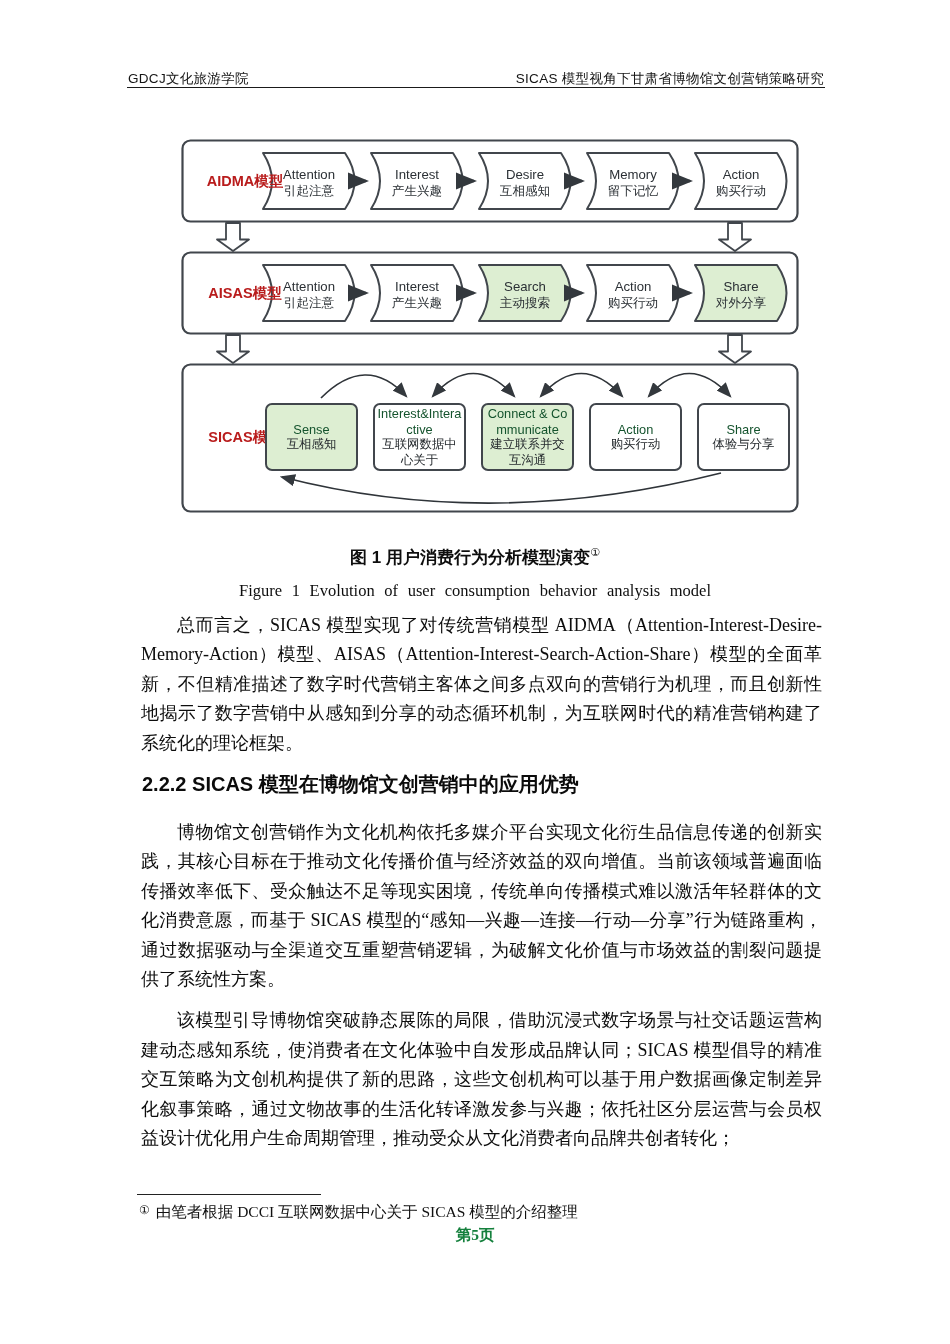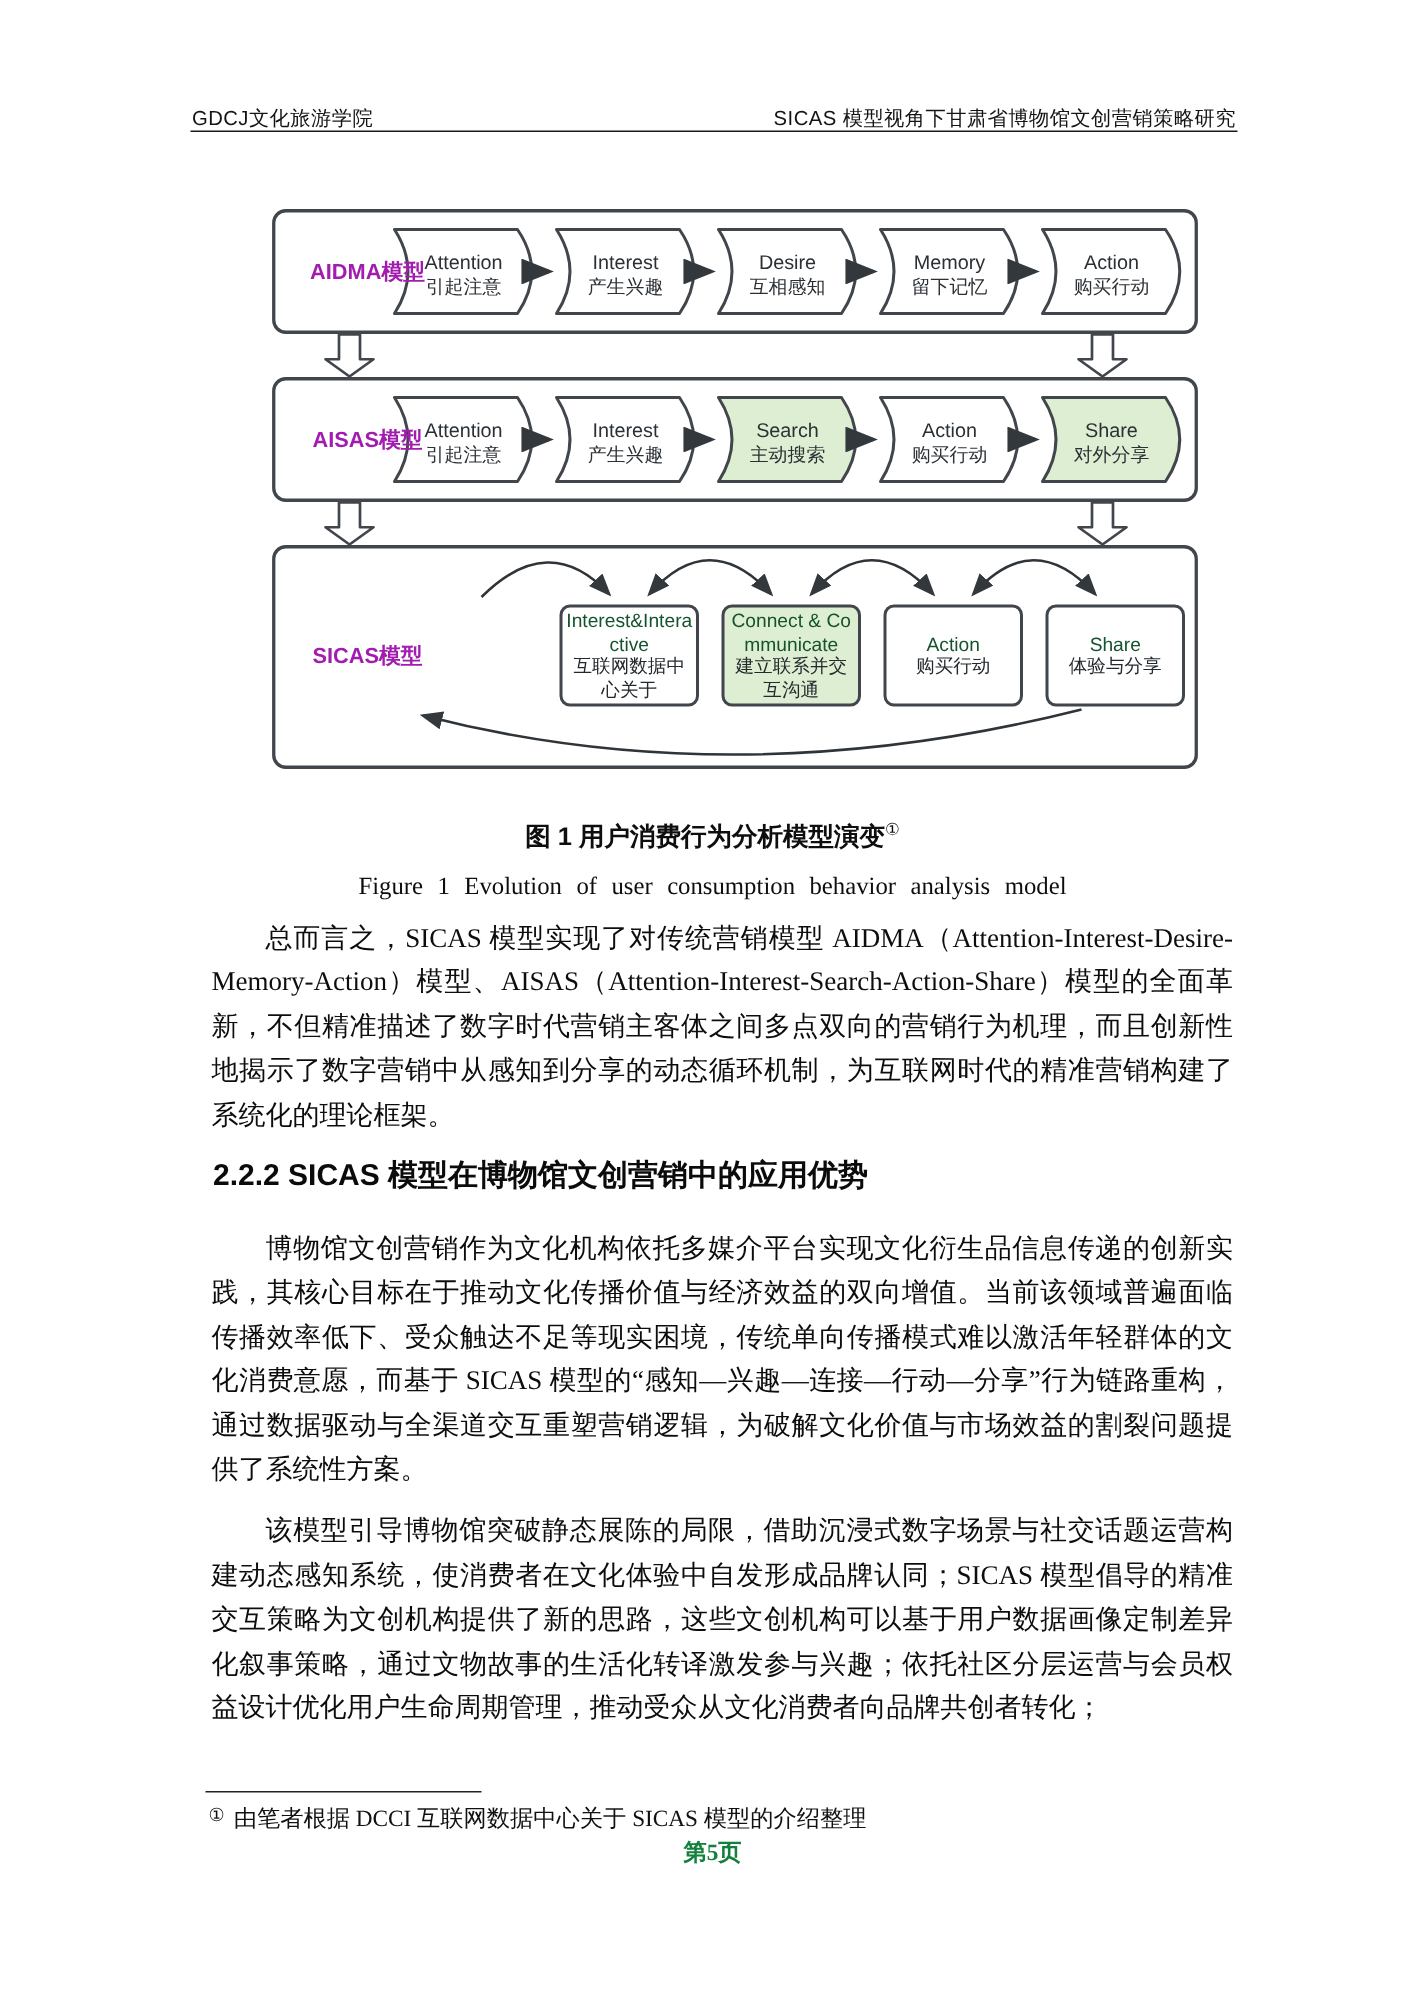--- a/index.html
+++ b/index.html
@@ -10,21 +10,21 @@
   .hdr{position:absolute;left:128px;top:62px;width:696px;height:26px;
        display:flex;justify-content:space-between;align-items:flex-end;
        font-size:13.5px;color:#141414;letter-spacing:.3px;}
   .hdr-rule{position:absolute;left:127px;top:87px;width:698px;height:0;
        border-top:1.6px solid #1a1a1a;}
 
   
   .diagram{position:absolute;left:181px;top:139px;width:618px;height:378px;}
   .diagram svg{position:absolute;left:0;top:0;}
   .rlabel{position:absolute;left:4px;width:80px;display:flex;align-items:center;
-       justify-content:center;font-weight:bold;font-size:14.5px;color:#a21caf;
+       justify-content:center;font-weight:bold;font-size:14.5px;color:#b91c1c;
        white-space:nowrap;padding-left:20px;}
   .stage{position:absolute;width:84px;height:60px;display:flex;flex-direction:column;
        align-items:center;justify-content:center;text-align:center;line-height:1.3;}
   .stage .en{font-size:13.2px;color:#2b3035;}
   .stage .zh{font-size:12.6px;color:#2b3035;}
   .box{position:absolute;width:93px;height:68px;box-sizing:border-box;
        border:2px solid #41464c;border-radius:7px;background:#fff;
        display:flex;flex-direction:column;align-items:center;justify-content:center;
        text-align:center;line-height:1.22;padding:1px 2px;}
   .box.green{background:#ddeed2;}
@@ -172,20 +172,24 @@
     </div>
   <div class="stage" style="left:410px;top:126px;">
       <span class="en">Action</span>
       <span class="zh">购买行动</span>
     </div>
   <div class="stage" style="left:518px;top:126px;">
       <span class="en">Share</span>
       <span class="zh">对外分享</span>
     </div>
 
+  <div class="box green" style="left:84px;top:264px;">
+      <span class="en">Sense</span>
+      <span class="zh">互相感知</span>
+    </div>
   <div class="box" style="left:192px;top:264px;">
       <span class="en">Interest&amp;Interactive</span>
       <span class="zh">互联网数据中心关于</span>
     </div>
   <div class="box green" style="left:300px;top:264px;">
       <span class="en">Connect &amp; Communicate</span>
       <span class="zh">建立联系并交互沟通</span>
     </div>
   <div class="box" style="left:408px;top:264px;">
       <span class="en">Action</span>

